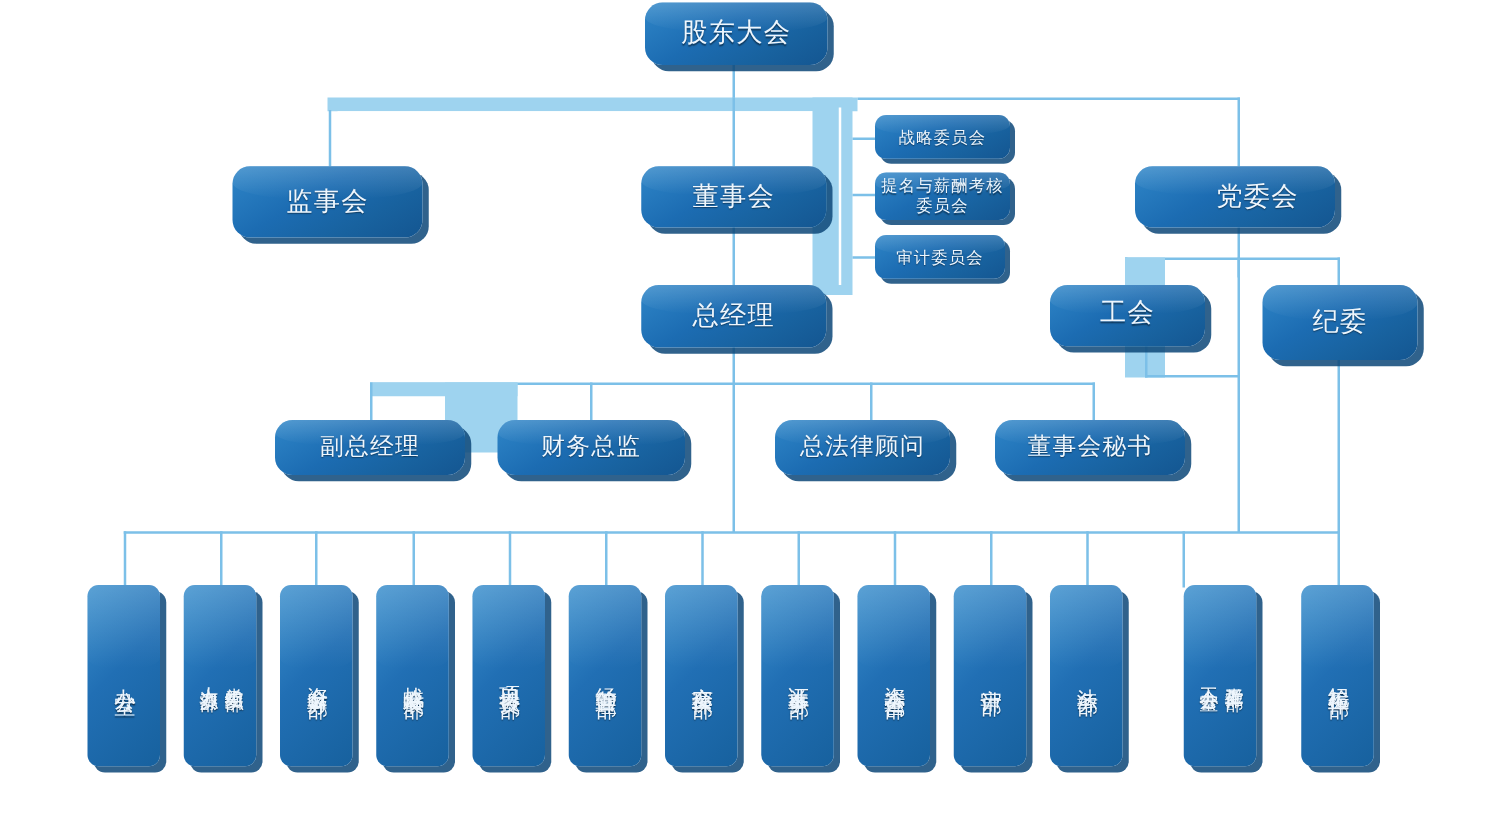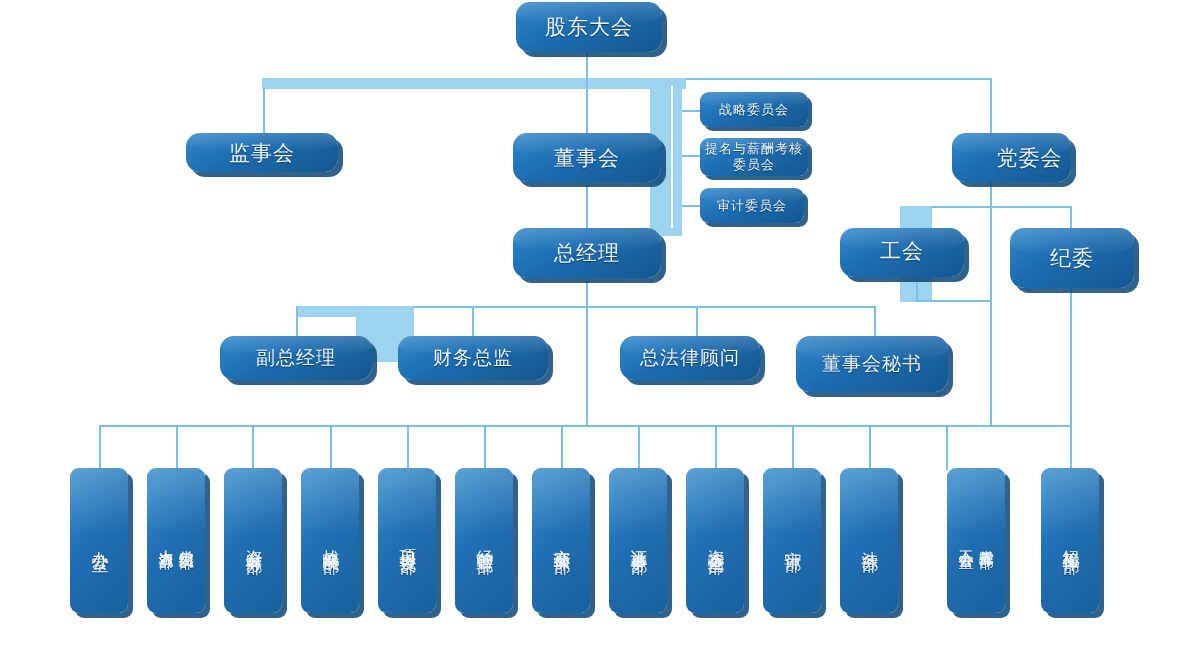--- a/index.html
+++ b/index.html
@@ -126,29 +126,29 @@
   <div class="ln thin-v" style="left:715px;top:425px;height:45px;"></div>
   <div class="ln thin-v" style="left:792px;top:425px;height:45px;"></div>
   <div class="ln thin-v" style="left:869px;top:425px;height:45px;"></div>
   <div class="ln thin-v" style="left:946px;top:425px;height:45px;"></div>
   <div class="ln thin-v" style="left:1070px;top:425px;height:45px;"></div>
 
   <div class="node lvl-1" style="left:516px;top:2px;width:146px;height:50px;">
     <span class="lbl">股东大会</span>
   </div>
 
-  <div class="node lvl-2" style="left:186px;top:133px;width:152px;height:39px;">
+  <div class="node lvl-2" style="left:186px;top:133px;width:152px;height:57px;">
     <span class="lbl">监事会</span>
   </div>
 
   <div class="node lvl-2" style="left:513px;top:133px;width:148px;height:49px;">
     <span class="lbl">董事会</span>
   </div>
 
-  <div class="node lvl-2" style="left:952px;top:133px;width:119px;height:49px;padding-left:36px;">
+  <div class="node lvl-2" style="left:908px;top:133px;width:160px;height:49px;padding-left:36px;">
     <span class="lbl">党委会</span>
   </div>
 
   <div class="node comm" style="left:700px;top:92px;width:108px;height:35px;">
     <span class="lbl">战略委员会</span>
   </div>
 
   <div class="node comm" style="left:700px;top:138px;width:108px;height:38px;">
     <span class="lbl">提名与薪酬考核
 委员会</span>
@@ -175,21 +175,21 @@
   </div>
 
   <div class="node lvl-4" style="left:398px;top:336px;width:150px;height:44px;">
     <span class="lbl">财务总监</span>
   </div>
 
   <div class="node lvl-4" style="left:620px;top:336px;width:140px;height:44px;align-items:center;">
     <span class="lbl">总法律顾问</span>
   </div>
 
-  <div class="node lvl-4" style="left:796px;top:336px;width:152px;height:56px;">
+  <div class="node lvl-4" style="left:796px;top:336px;width:152px;height:44px;">
     <span class="lbl">董事会秘书</span>
   </div>
 
   <div class="node dept" style="left:70px;top:468px;width:58px;height:145px;">
     <span class="lbl">办公室</span>
   </div>
   <div class="node dept two" style="left:147px;top:468px;width:58px;height:145px;">
     <span class="lbl">党委组织部
 人力资源部</span>
   </div>

